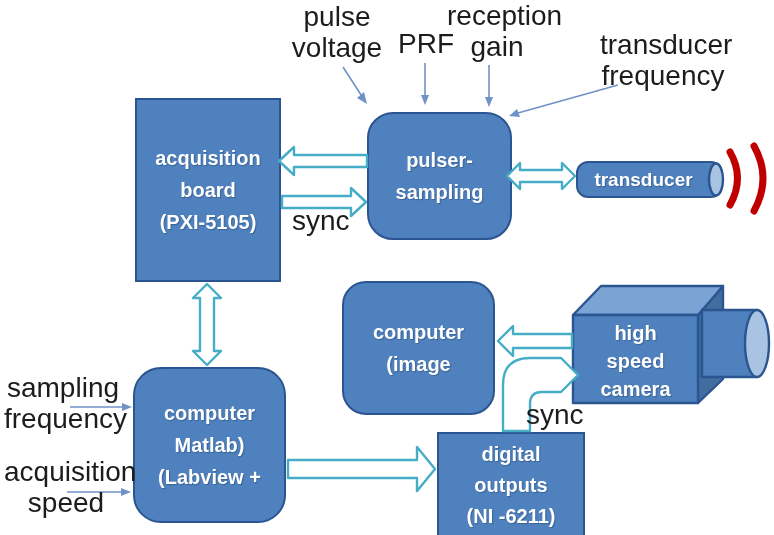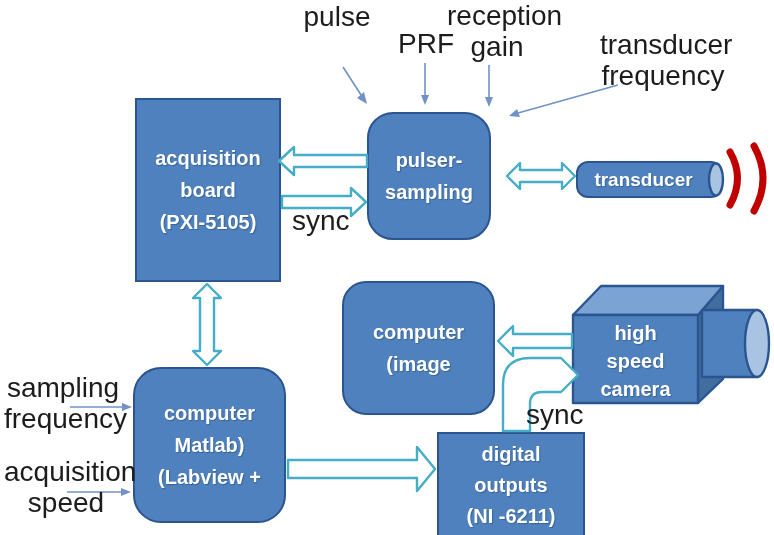--- a/index.html
+++ b/index.html
@@ -7,21 +7,21 @@
          font-family:"Liberation Sans",sans-serif;overflow:hidden;}
 
   
   .node{position:absolute;background:var(--node-fill,#4e81bd);
         border:2.5px solid var(--node-border,#2b5590);box-sizing:border-box;
         color:var(--node-text,#fff);font-weight:bold;display:flex;flex-direction:column;
         align-items:center;justify-content:center;text-align:center;
         font-size:20px;line-height:32px;z-index:1;
         text-shadow:1px 1px 1px rgba(25,45,80,.35);}
   #acq   {left:135px;top:98px;width:146px;height:184px;}
-  #pulser{left:367px;top:112px;width:124px;height:128px;border-radius:26px;}
+  #pulser{left:367px;top:112px;width:145px;height:128px;border-radius:26px;}
   #cimg  {left:342px;top:281px;width:153px;height:134px;border-radius:24px;}
   #clab  {left:133px;top:367px;width:153px;height:156px;border-radius:28px;}
   #dig   {left:437px;top:432px;width:148px;height:106px;line-height:31px;}
   #trans {left:576px;top:161px;width:147px;height:37px;border-radius:12px;
           font-size:19px;padding-right:12px;line-height:19px;}
 
   
   #camtext{position:absolute;left:573px;top:315px;width:125px;height:88px;
            display:flex;flex-direction:column;align-items:center;justify-content:flex-end;
            color:var(--node-text,#fff);font-weight:bold;font-size:20px;line-height:28px;
@@ -139,20 +139,21 @@
   </svg>
 
   <div id="camtext">
     <div>high</div>
     <div>speed</div>
     <div>camera</div>
   </div>
 
   <div class="lbl" id="lbl-pulse">
     <div>pulse</div>
+    <div>voltage</div>
   </div>
   <div class="lbl" id="lbl-prf">
     <div>PRF</div>
   </div>
   <div class="lbl" id="lbl-gain">
     <div>reception</div>
     <div>gain</div>
   </div>
   <div class="lbl" id="lbl-tfreq">
     <div>transducer</div>

